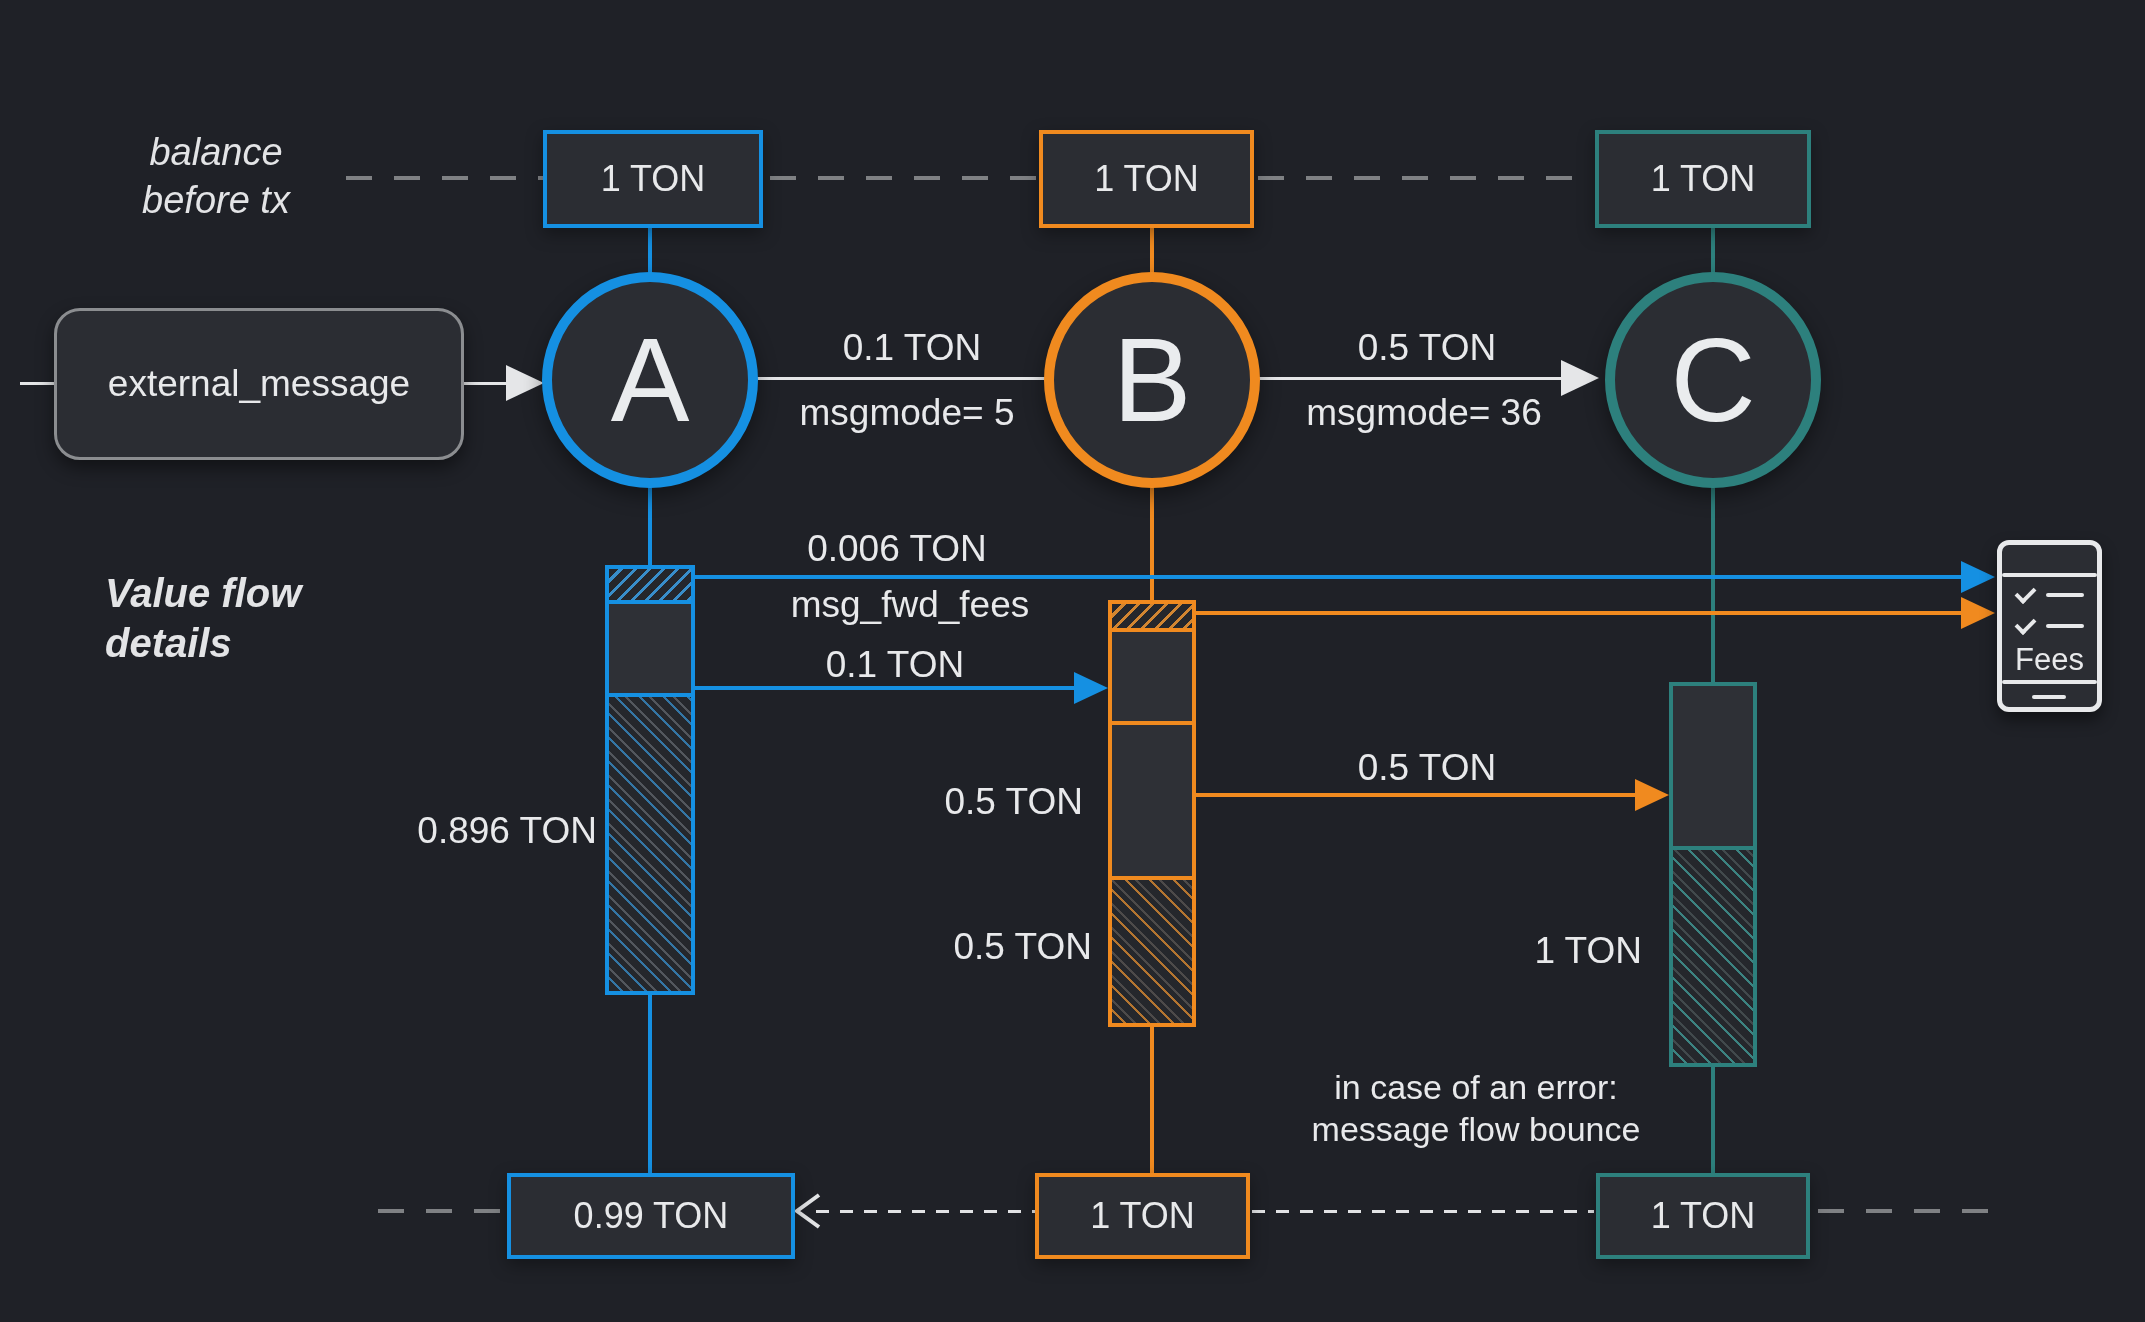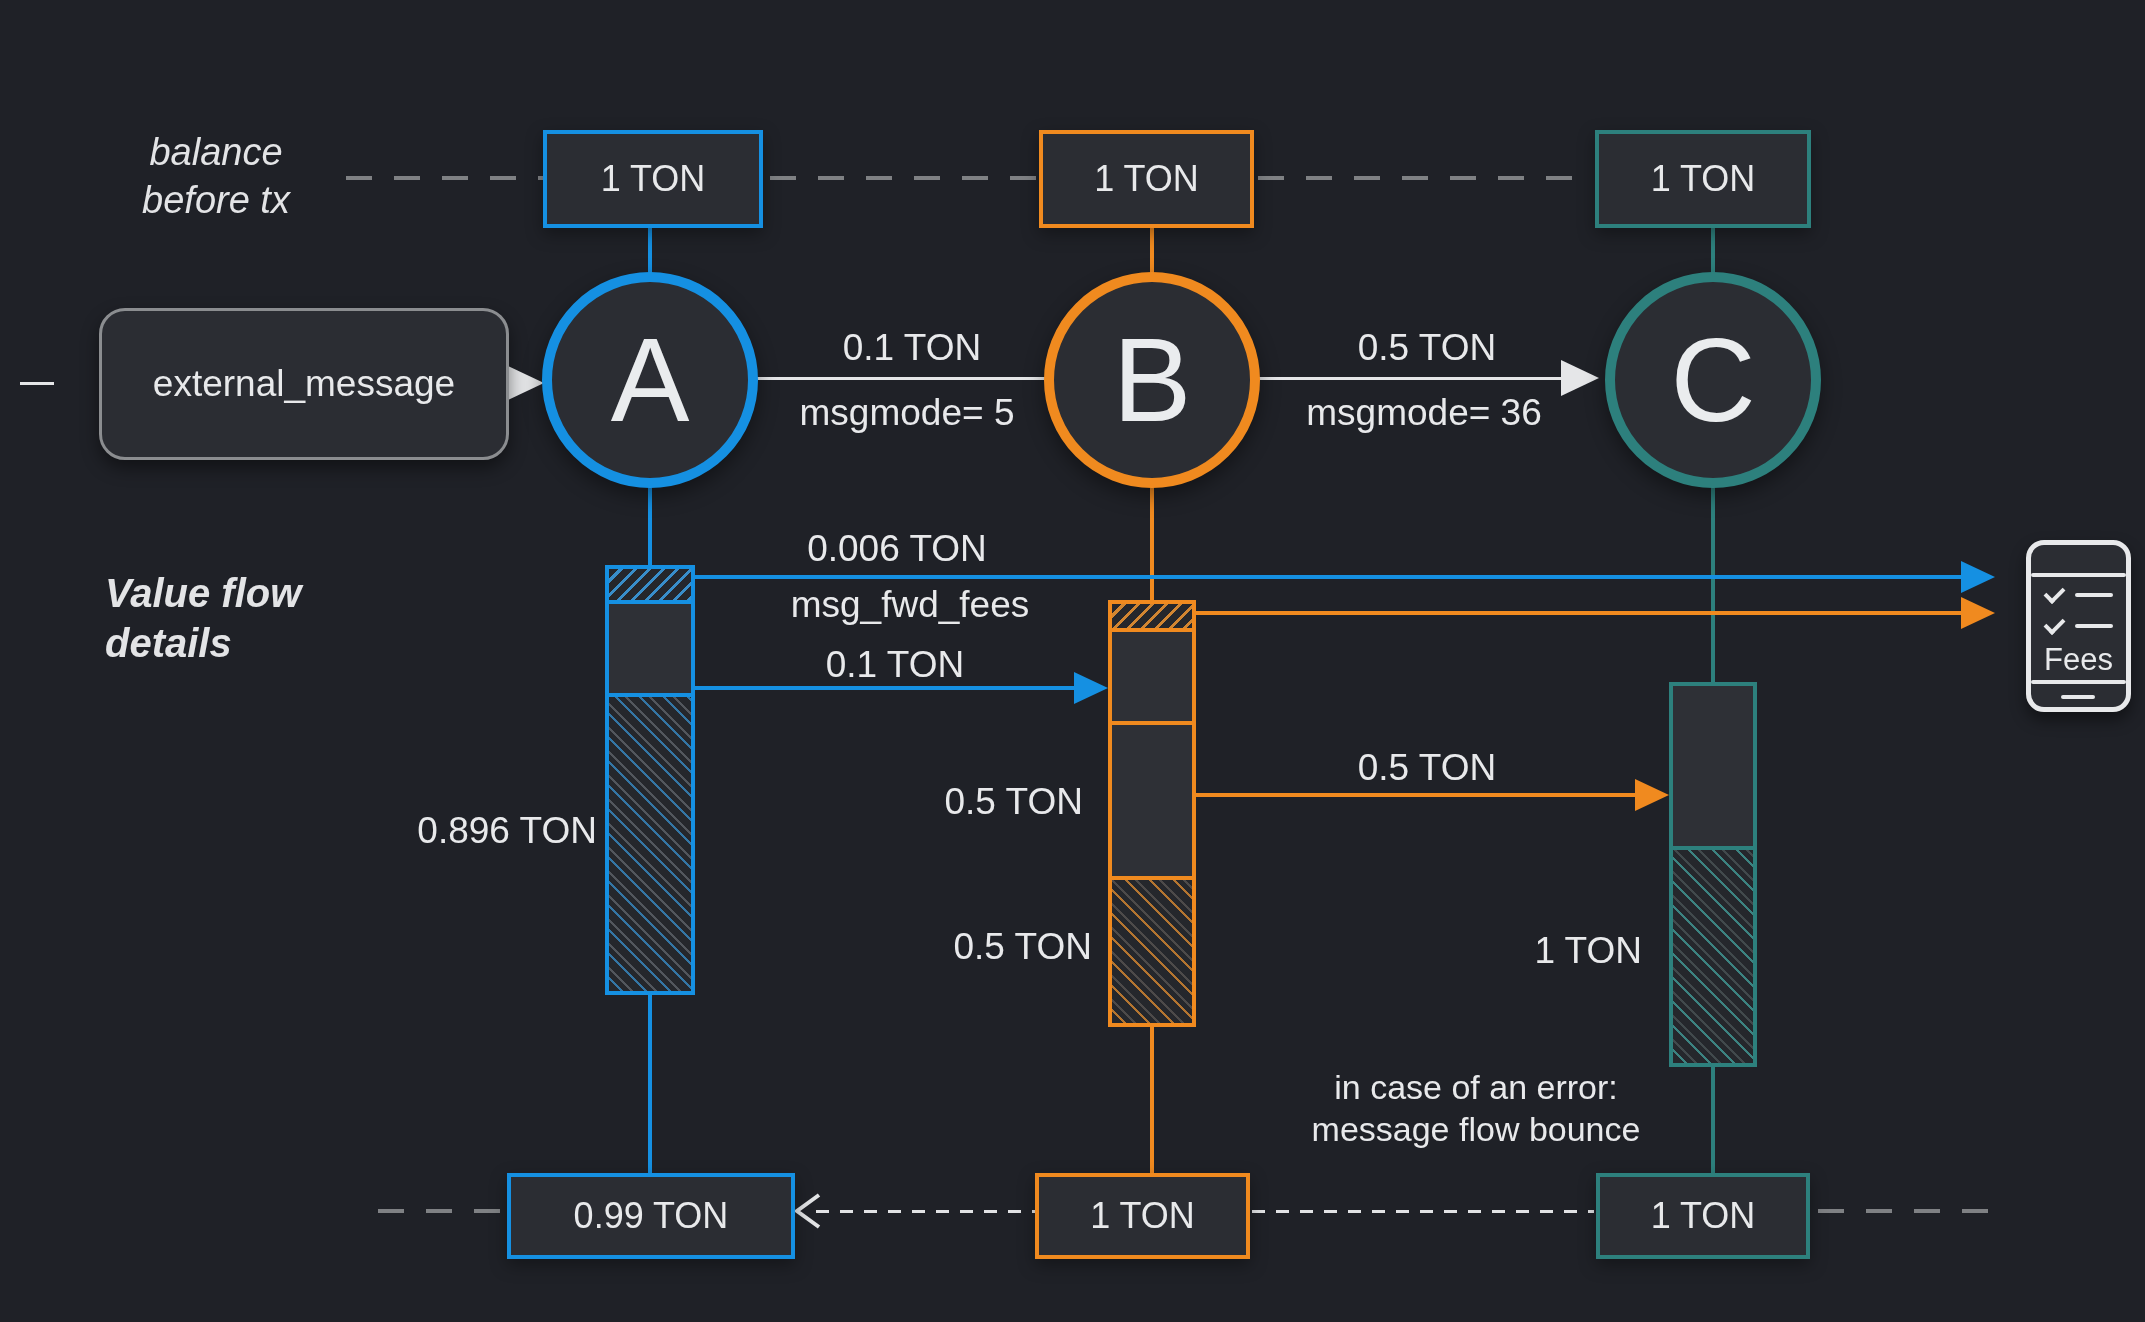--- a/index.html
+++ b/index.html
@@ -60,22 +60,22 @@
   .side-italic{font-style:italic;font-size:38px;line-height:48px;text-align:center;transform:translateX(-50%);color:#e3e4e6;}
   .side-bold{font-style:italic;font-weight:bold;font-size:40px;line-height:50px;color:#e3e4e6;}
   
   .extbox{
     box-sizing:border-box;width:410px;height:152px;border:3px solid #8b8d90;border-radius:26px;
     background:#2b2d33;display:flex;align-items:center;justify-content:center;
     font-size:37px;color:#e8e9eb;box-shadow:0 8px 18px rgba(0,0,0,.45);
   }
   
   .phone{
-    box-sizing:border-box;width:105px;height:172px;border:5px solid #e8e9eb;border-radius:18px;
-    background:#2b2d33;box-shadow:0 8px 16px rgba(0,0,0,.45);margin-left:29px;
+    box-sizing:border-box;width:105px;height:172px;border:5px solid #e8e9eb;border-radius:12px;
+    background:#2b2d33;box-shadow:0 8px 16px rgba(0,0,0,.45);
   }
   .phone .inner-line{position:absolute;height:4px;background:#e8e9eb;border-radius:2px;}
   .check{position:absolute;width:15px;height:8px;border-left:4px solid #e8e9eb;border-bottom:4px solid #e8e9eb;transform:rotate(-45deg);}
   .fees-label{position:absolute;width:100%;text-align:center;font-size:31px;color:#e8e9eb;}
 </style>
 </head>
 <body>
 
 <div class="canvas">
 
@@ -156,21 +156,21 @@
   <div class="abs node" style="left:542px;top:272px;border-color:#1590e2;">
       <span>A</span>
     </div>
   <div class="abs node" style="left:1044px;top:272px;border-color:#f08a1f;">
       <span>B</span>
     </div>
   <div class="abs node" style="left:1605px;top:272px;border-color:#2d807d;">
       <span>C</span>
     </div>
 
-  <div class="abs extbox" style="left:54px;top:308px;margin-left:45px;">
+  <div class="abs extbox" style="left:54px;top:308px;">
       <span>external_message</span>
     </div>
 
   <div class="abs lbl center" style="left:912px;top:327px;">0.1 TON</div>
   <div class="abs lbl center" style="left:907px;top:392px;">msgmode= 5</div>
   <div class="abs lbl center" style="left:1427px;top:327px;">0.5 TON</div>
   <div class="abs lbl center" style="left:1424px;top:392px;">msgmode= 36</div>
 
   <div class="abs lbl center" style="left:897px;top:528px;">0.006 TON</div>
   <div class="abs lbl center" style="left:910px;top:584px;">msg_fwd_fees</div>

